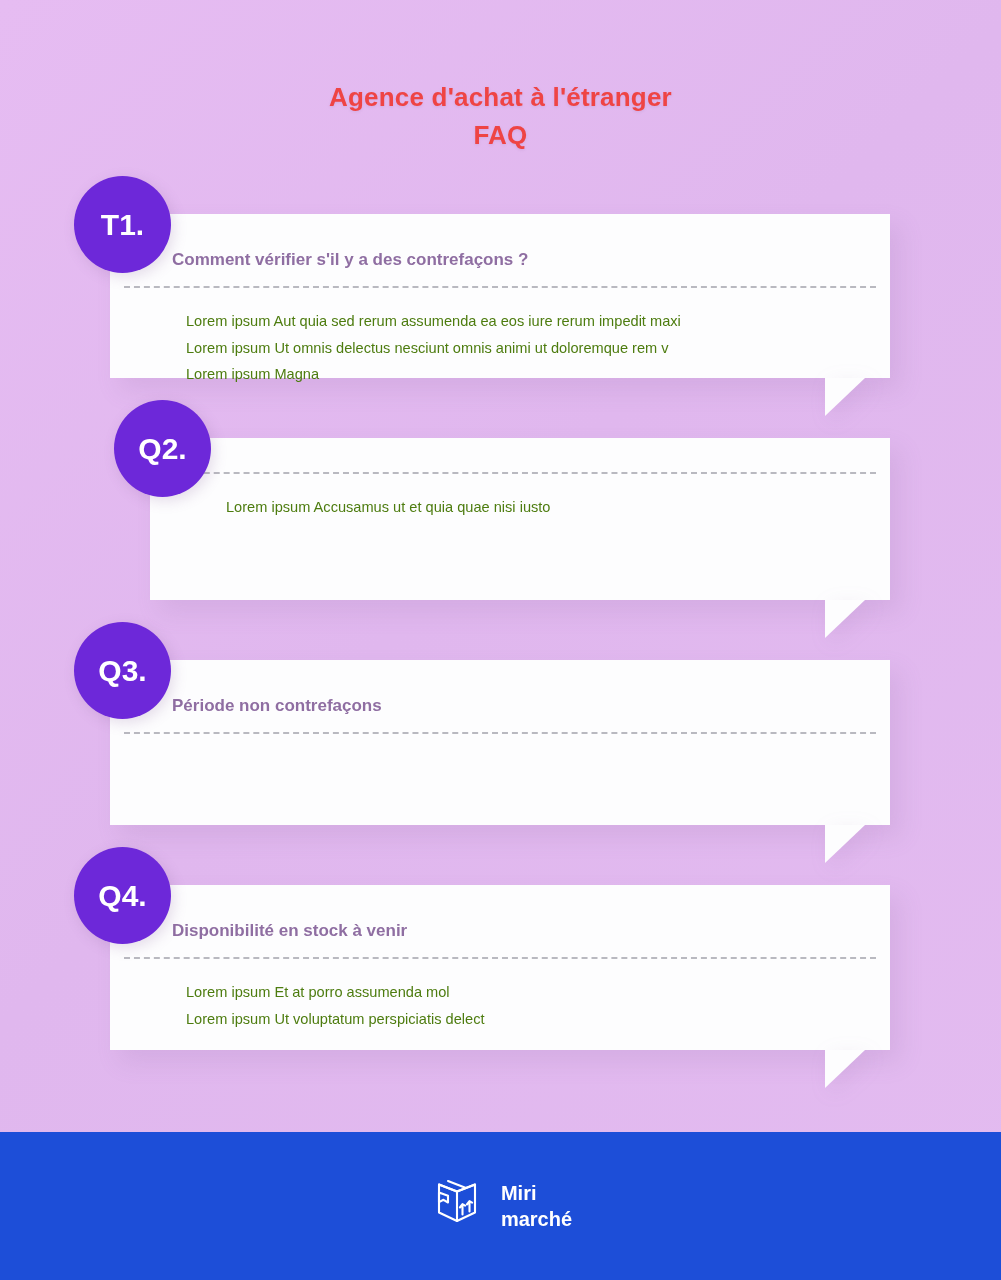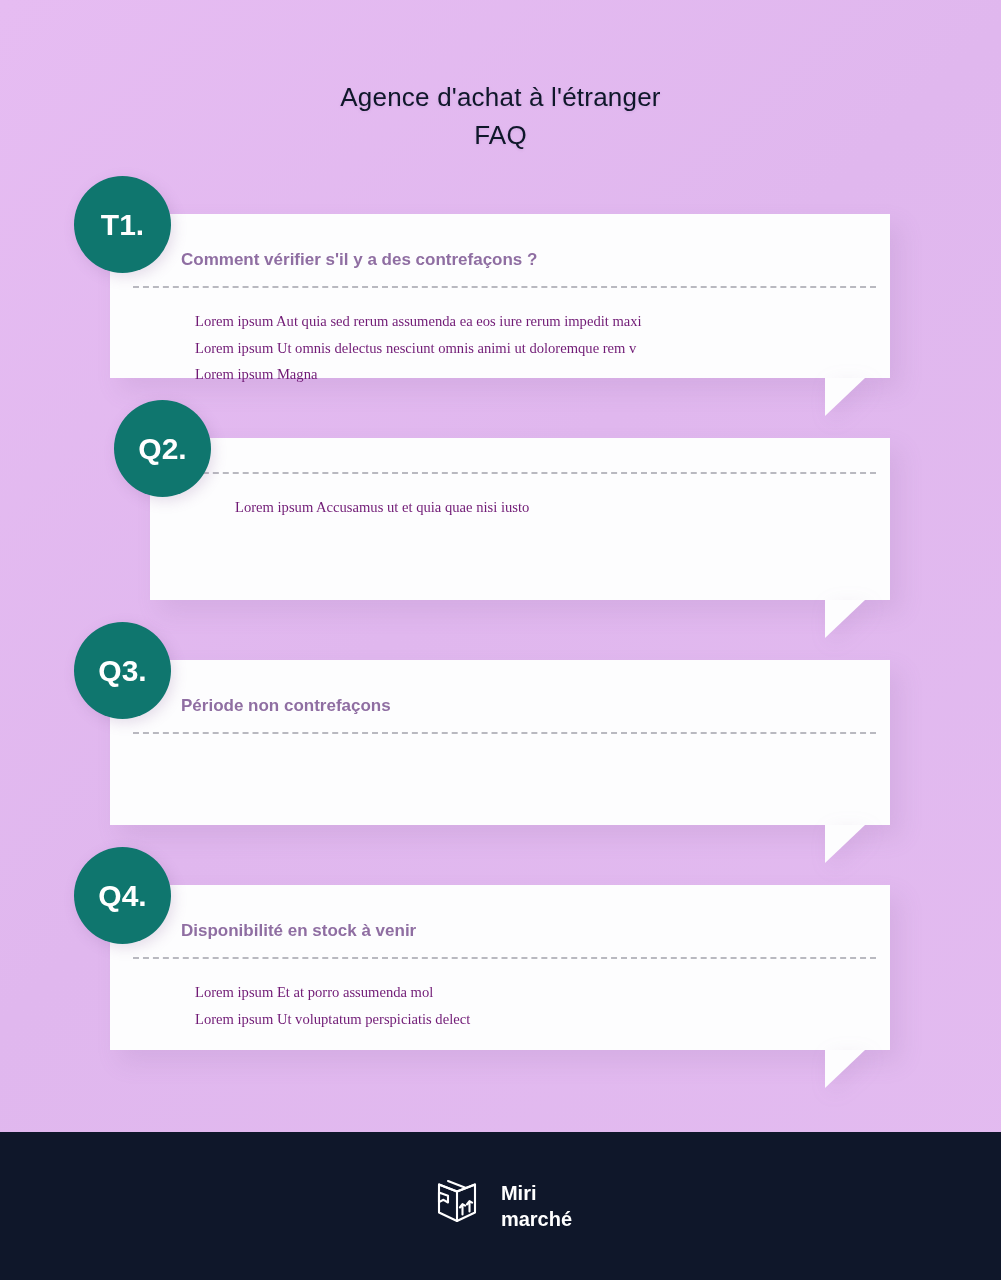--- a/index.html
+++ b/index.html
@@ -15,23 +15,23 @@
     position: relative;
     overflow: hidden;
   }
 
   
   .header {
     padding-top: 78px;
     text-align: center;
   }
   .header-title {
-    color: #0f172a;
+    color: #ef4444;
     font-size: 26px;
-    font-weight: normal;
+    font-weight: bold;
     line-height: 38px;
     letter-spacing: 0.2px;
     text-shadow: 0 1px 3px rgba(140,100,160,0.18);
   }
 
   
   .faq-list {
     position: relative;
     margin-top: 22px;
   }
@@ -47,21 +47,20 @@
 
   
   .card {
     position: absolute;
     left: 110px;
     right: 111px;
     top: 38px;
     bottom: 22px;
     background: #fdfdfe;
     box-shadow: 10px 12px 22px rgba(150,110,170,0.16);
-    padding-left: 9px;
   }
 
   
   .card-tail {
     position: absolute;
     right: 25px;
     bottom: -38px;
     width: 0;
     height: 0;
     border-left: 40px solid #fdfdfe;
@@ -85,54 +84,53 @@
   .divider {
     border-top: 2px dashed #b9b9c0;
     margin: 0 -24px 0 -48px;
   }
 
   .answer {
     padding-top: 20px;
     padding-left: 14px;
   }
   .answer-line {
-    color: #701a75;
+    color: #4d7c0f;
     font-size: 14.6px;
     line-height: 26.5px;
     white-space: nowrap;
-    font-family: Liberation Serif, serif;
   }
 
   
   .badge {
     position: absolute;
     left: 74px;
     top: 0;
     width: 97px;
     height: 97px;
     border-radius: 50%;
-    background: #0f766e;
+    background: #6d28d9;
     color: #ffffff;
     font-size: 30px;
     font-weight: bold;
     display: flex;
     align-items: center;
     justify-content: center;
     z-index: 5;
     box-shadow: 3px 4px 14px rgba(130,90,150,0.20);
   }
 
   
   .footer {
     position: absolute;
     left: 0;
     right: 0;
     bottom: 0;
     height: 148px;
-    background: #0f172a;
+    background: #1d4ed8;
     display: flex;
     align-items: center;
     justify-content: center;
   }
   .brand {
     display: flex;
     align-items: center;
     gap: 16px;
   }
   .brand-icon { display: block; }

